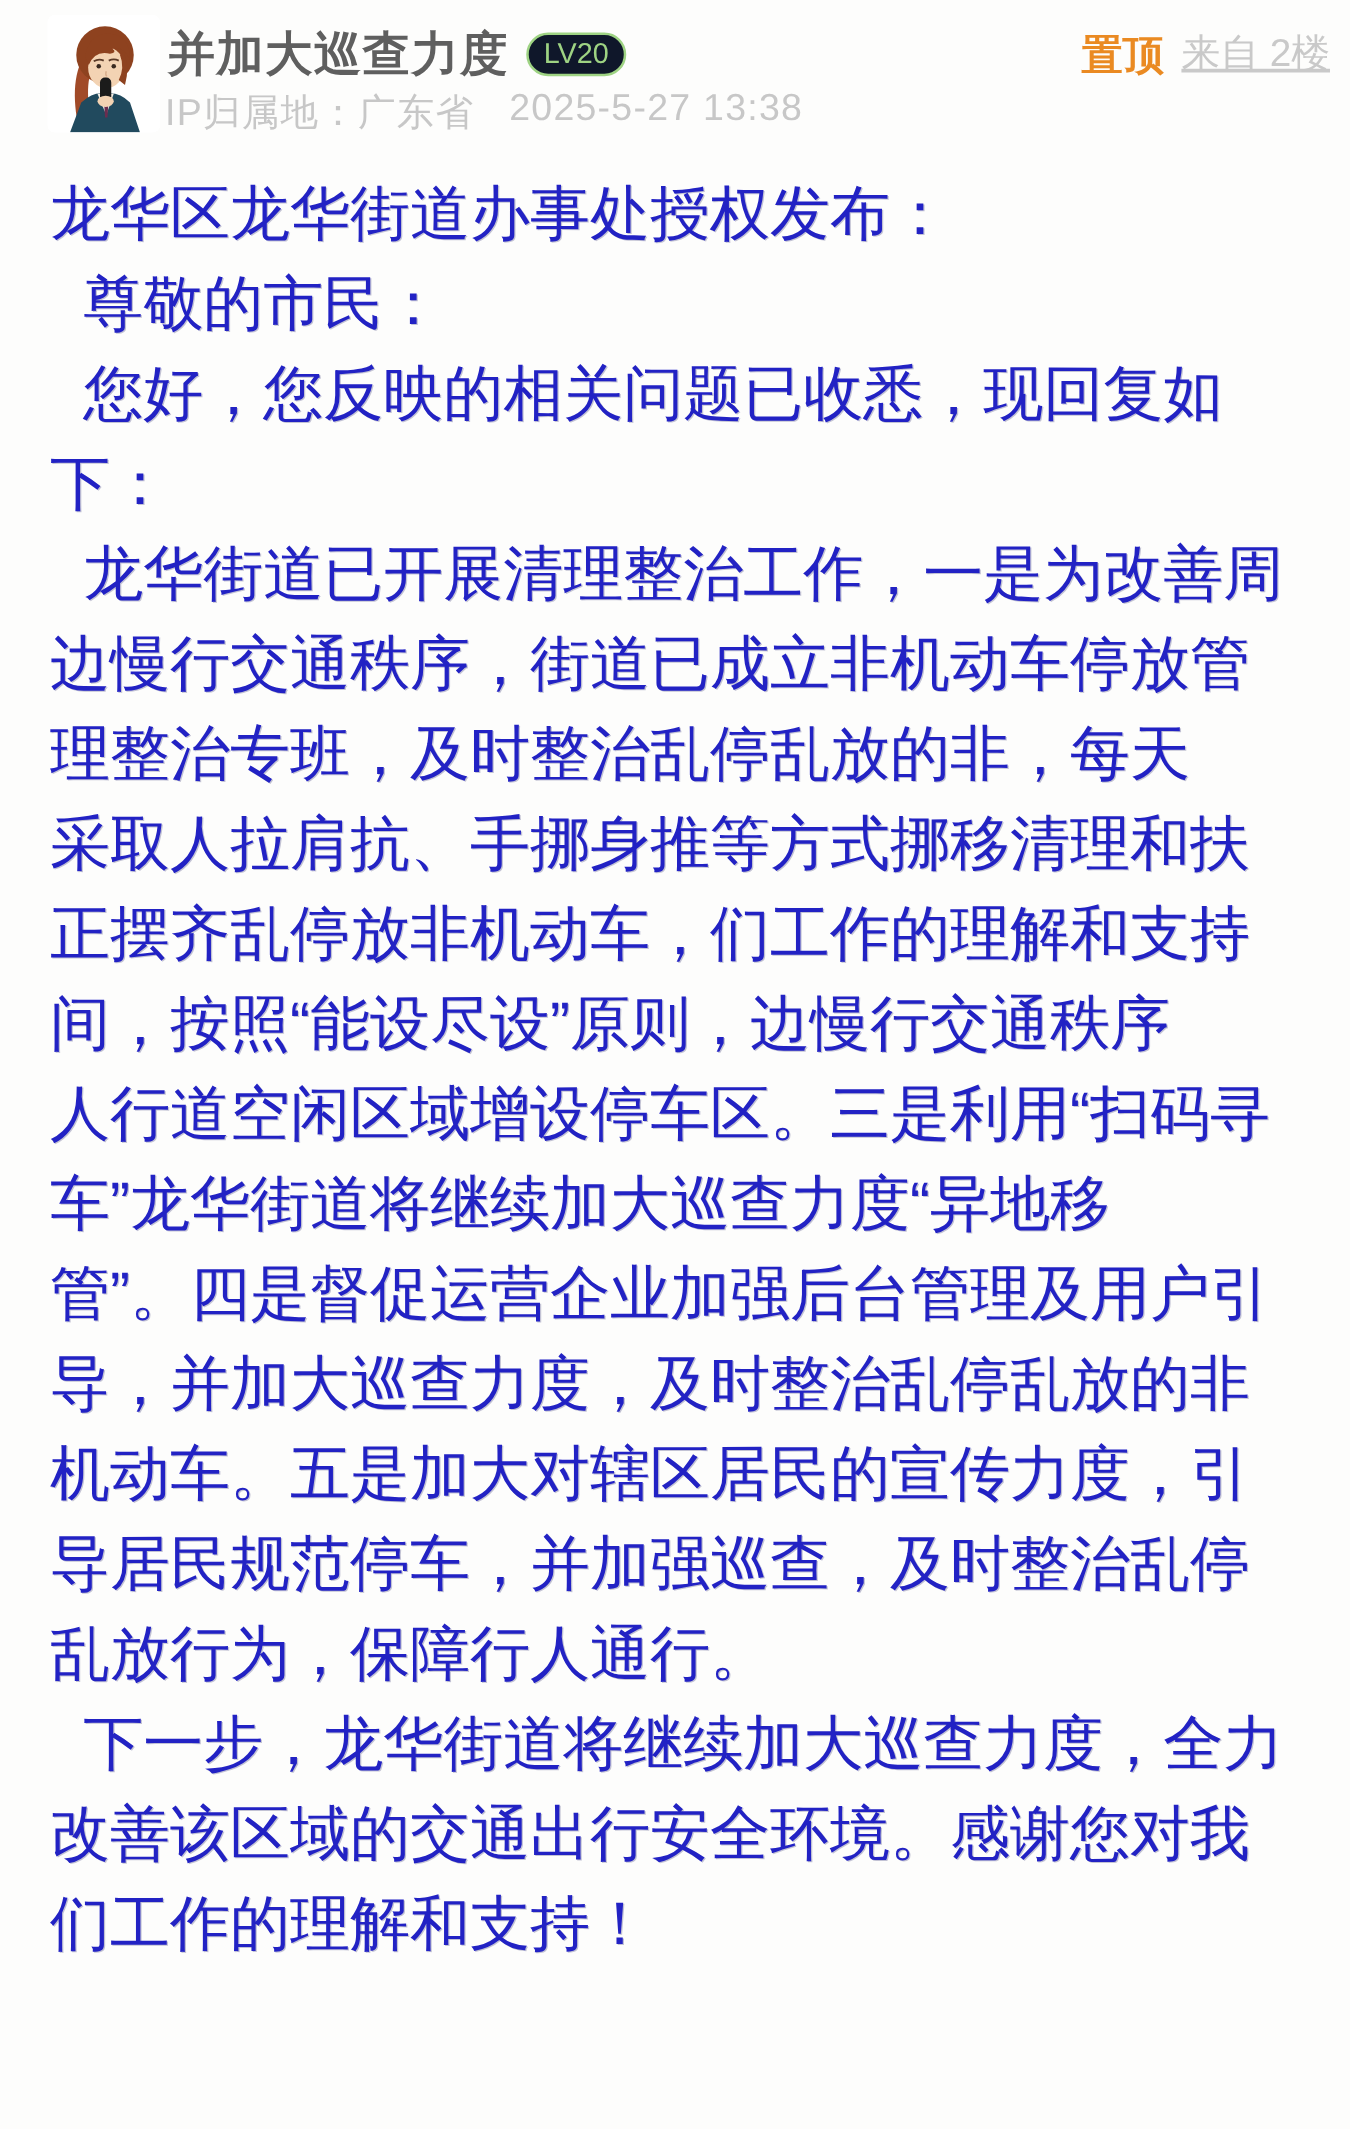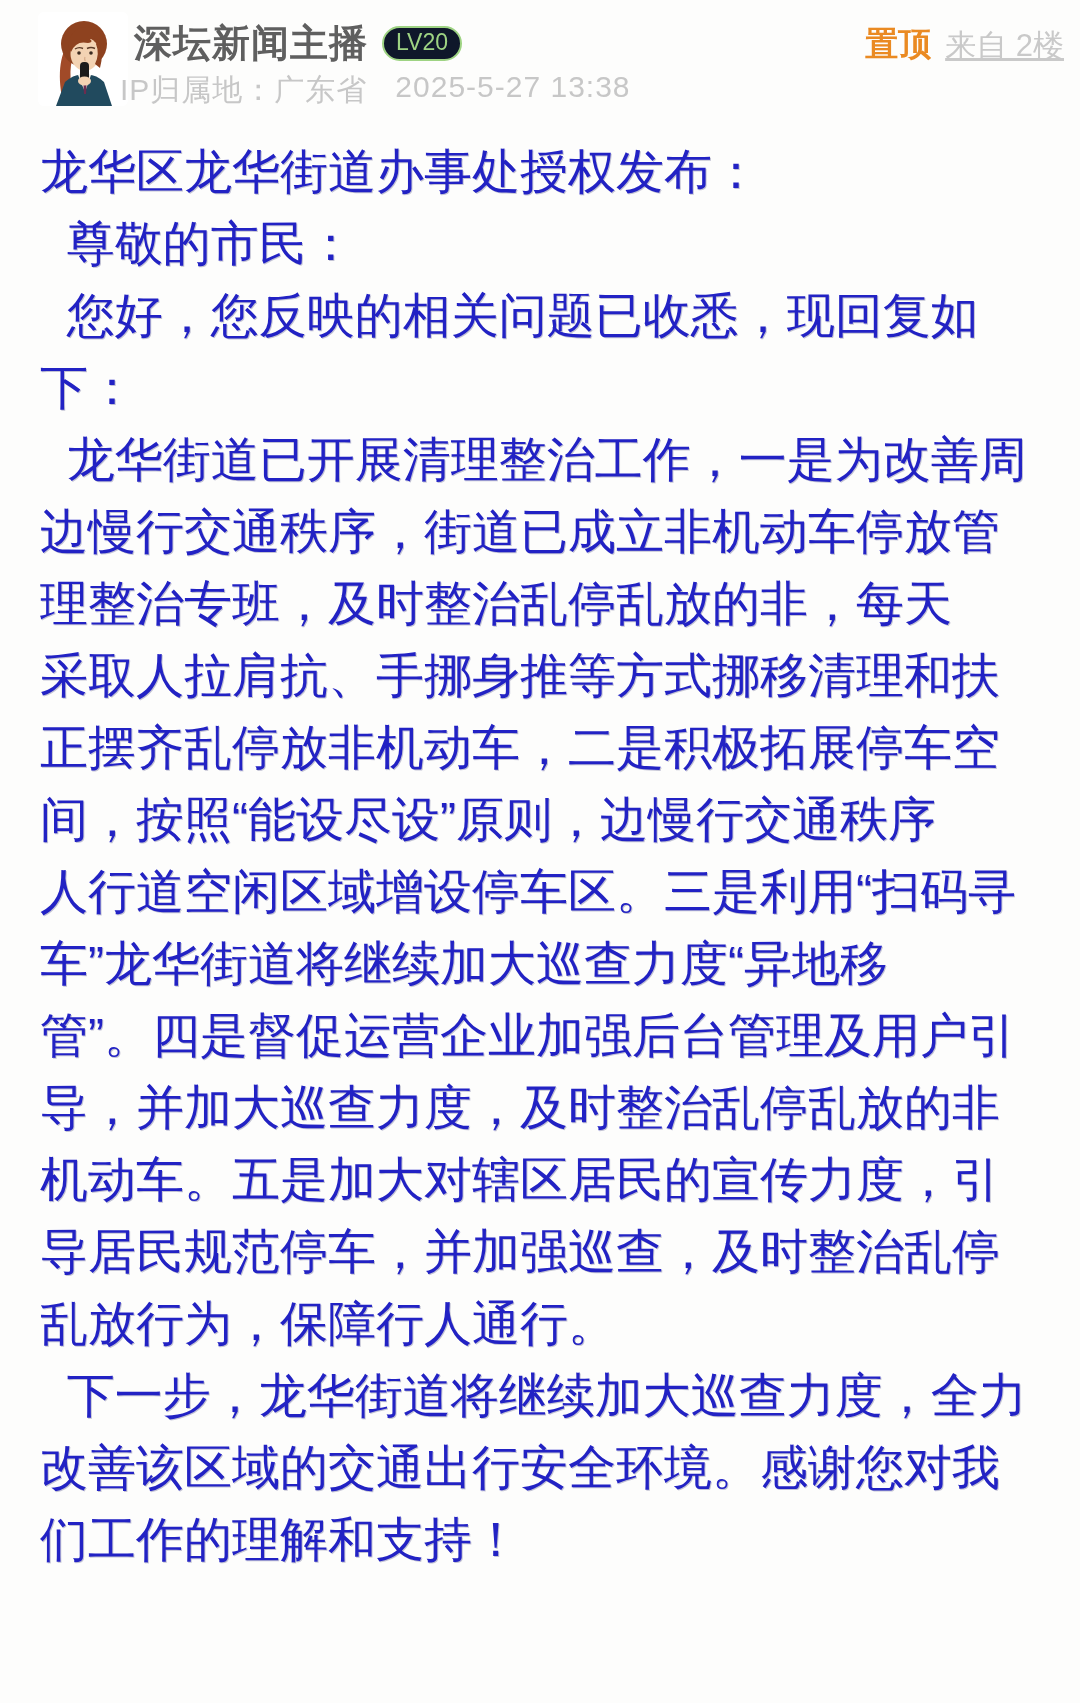--- a/index.html
+++ b/index.html
@@ -54,35 +54,35 @@
     font-size: 23px;
     color: #9ed383;
     border: 2px solid #9ed383;
     border-radius: 999px;
     padding: 1px 12px 3px 12px;
     line-height: 1.2;
     background: #0f172a;
   }
   .meta-row {
     position: absolute;
-    left: 120px;
+    left: 132px;
     top: 62px;
     font-size: 30px;
     color: #c7c7c7;
     letter-spacing: 1px;
     display: flex;
     gap: 28px;
     white-space: pre;
   }
   .top-right {
     position: absolute;
     right: 16px;
     top: 14px;
     display: flex;
-    align-items: flex-end;
+    align-items: flex-start;
     gap: 14px;
     white-space: pre;
   }
   .pinned-badge {
     font-size: 33px;
     font-weight: 700;
     color: #ea8a22;
   }
   .floor-label {
     font-size: 31px;
@@ -142,21 +142,21 @@
           <path d="M45,65 L49,65 L48,82 L46,82 Z" fill="#6b2d4f"></path>
 
           <rect x="42" y="50" width="9" height="19" rx="4" fill="#1b1b1b"></rect>
 
           <ellipse cx="46.5" cy="69" rx="6.5" ry="4.5" fill="#f3d3b3"></ellipse>
         </svg>
       </span>
     </div>
 
     <div class="author-row">
-      <span class="username">深坛新闻主播</span>
+      <span class="username">并加大巡查力度</span>
       <span class="level-badge">LV20</span>
     </div>
 
     <div class="meta-row">
       <span>IP归属地：广东省</span>
       <span>2025-5-27 13:38</span>
     </div>
 
     <div class="top-right">
       <span class="pinned-badge">置顶</span>
@@ -167,21 +167,21 @@
 
   <div class="body-text">
       <div class="body-line">龙华区龙华街道办事处授权发布：</div>
       <div class="body-line">  尊敬的市民：</div>
       <div class="body-line">  您好，您反映的相关问题已收悉，现回复如</div>
       <div class="body-line">下：</div>
       <div class="body-line">  龙华街道已开展清理整治工作，一是为改善周</div>
       <div class="body-line">边慢行交通秩序，街道已成立非机动车停放管</div>
       <div class="body-line">理整治专班，及时整治乱停乱放的非，每天</div>
       <div class="body-line">采取人拉肩抗、手挪身推等方式挪移清理和扶</div>
-      <div class="body-line">正摆齐乱停放非机动车，二是积极拓展停车空</div>
+      <div class="body-line">正摆齐乱停放非机动车，们工作的理解和支持</div>
       <div class="body-line">间，按照“能设尽设”原则，边慢行交通秩序</div>
       <div class="body-line">人行道空闲区域增设停车区。三是利用“扫码寻</div>
       <div class="body-line">车”龙华街道将继续加大巡查力度“异地移</div>
       <div class="body-line">管”。四是督促运营企业加强后台管理及用户引</div>
       <div class="body-line">导，并加大巡查力度，及时整治乱停乱放的非</div>
       <div class="body-line">机动车。五是加大对辖区居民的宣传力度，引</div>
       <div class="body-line">导居民规范停车，并加强巡查，及时整治乱停</div>
       <div class="body-line">乱放行为，保障行人通行。</div>
       <div class="body-line">  下一步，龙华街道将继续加大巡查力度，全力</div>
       <div class="body-line">改善该区域的交通出行安全环境。感谢您对我</div>

